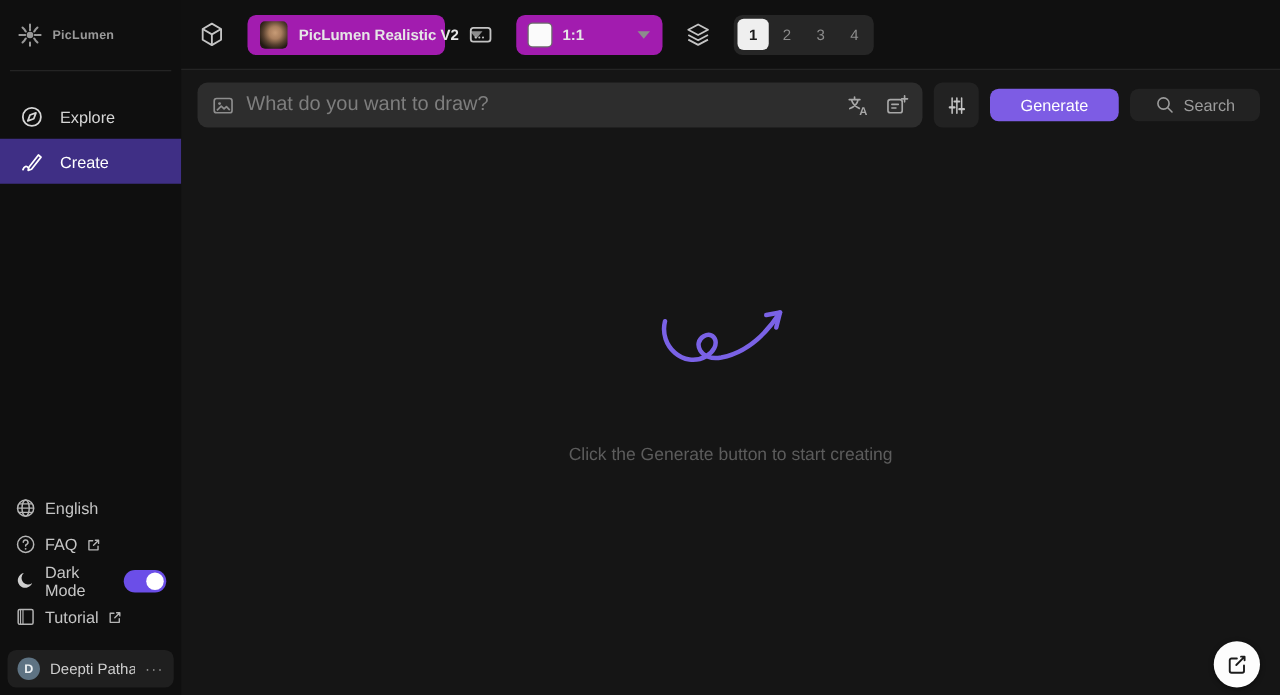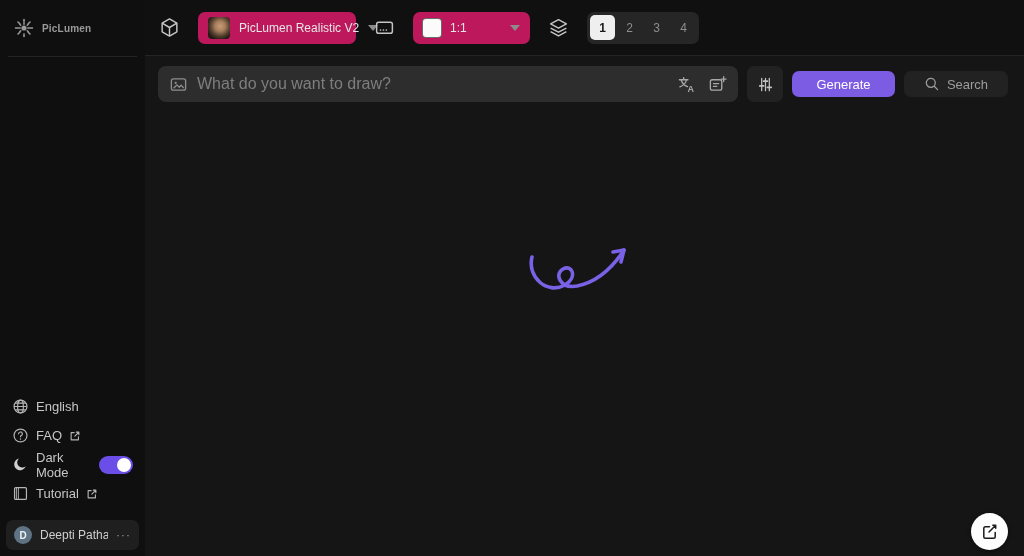--- a/index.html
+++ b/index.html
@@ -53,22 +53,22 @@
   .user-menu { font-size:12px; color:#9a9a9a; letter-spacing:1px; }
 
   
   .main { flex:1; display:flex; flex-direction:column; background:#151515; }
   .topbar {
     height:56px; background:#101010; display:flex; align-items:center;
     gap:18px; padding:0 14px; border-bottom:1px solid #242424;
   }
   .icon-btn { display:flex; align-items:center; justify-content:center; cursor:pointer; }
   .dropdown {
-    height:32px; background:#be185d; border-radius:7px; display:flex; align-items:center;
-    gap:9px; padding:0 10px; cursor:pointer;
+    height:32px; background:#a21caf; border-radius:7px; display:flex; align-items:center;
+    gap:9px; padding:0 10px; cursor:pointer;font-weight:bold;
   }
   .dropdown.model { width:158px; }
   .dropdown.ratio { width:117px; }
   .model-thumb {
     width:22px; height:22px; border-radius:4px; flex-shrink:0;
     background:radial-gradient(circle at 55% 42%, #c79b76 0%, #a97f5e 28%, #57402f 55%, #221a13 78%);
   }
   .dd-label { font-size:12px; color:#e6e6e6; flex:1; white-space:nowrap; }
   .caret { width:0; height:0; border-left:5px solid transparent; border-right:5px solid transparent; border-top:6px solid #8c8c8c; flex-shrink:0; }
   .ratio-swatch {
@@ -129,20 +129,40 @@
       <span class="icon-btn">
         <svg width="20" height="20" viewBox="0 0 20 20" fill="none" stroke="#9a9a9a" stroke-width="1.6" stroke-linecap="round">
           <circle cx="10" cy="10" r="2.6" fill="#9a9a9a" stroke="none"></circle>
           <path d="M10 1.5 V4 M10 16 V18.5 M1.5 10 H4 M16 10 H18.5 M4 4 L5.8 5.8 M14.2 14.2 L16 16 M16 4 L14.2 5.8 M5.8 14.2 L4 16 M10 6.2 L10 5 M13.3 7.2 l.9 -.9 M13.8 10 h1.2 M13.3 12.8 l.9 .9 M6.7 7.2 l-.9 -.9 M6.2 10 H5 M6.7 12.8 l-.9 .9"></path>
         </svg>
       </span>
       <span class="brand">PicLumen</span>
     </div>
     <div class="side-div"></div>
 
+    <nav class="nav">
+      <div class="nav-item">
+        <span class="icon-btn">
+          <svg width="19" height="19" viewBox="0 0 20 20" fill="none" stroke="#d6d6d6" stroke-width="1.5">
+            <circle cx="10" cy="10" r="7.6"></circle>
+            <path d="M13.4 6.6 L11.6 11.6 L6.6 13.4 L8.4 8.4 Z" stroke-linejoin="round"></path>
+          </svg>
+        </span>
+        <span>Explore</span>
+      </div>
+      <div class="nav-item active">
+        <span class="icon-btn">
+          <svg width="19" height="19" viewBox="0 0 20 20" fill="none" stroke="#fff" stroke-width="1.5" stroke-linecap="round" stroke-linejoin="round">
+            <path d="M2.5 16.5 c1 -3 3 -3.3 4.4 -1.6"></path>
+            <path d="M7.5 14.5 L15.5 4.2 l2.2 1.8 L9.7 16.2 l-2.8 .9 Z"></path>
+          </svg>
+        </span>
+        <span>Create</span>
+      </div>
+    </nav>
 
     <div class="spacer"></div>
 
     <div class="foot">
       <div class="foot-item">
         <span class="icon-btn">
           <svg width="17" height="17" viewBox="0 0 20 20" fill="none" stroke="#b5b5b5" stroke-width="1.4">
             <circle cx="10" cy="10" r="7.6"></circle>
             <ellipse cx="10" cy="10" rx="3.4" ry="7.6"></ellipse>
             <path d="M2.6 10 h14.8 M3.7 6 h12.6 M3.7 14 h12.6"></path>
@@ -291,20 +311,21 @@
         </svg>
         <span>Search</span>
       </button>
     </div>
 
     <div class="canvas">
       <svg class="doodle" width="120" height="70" viewBox="0 0 120 70" fill="none" stroke="#7a62e6" stroke-width="3.6" stroke-linecap="round" stroke-linejoin="round">
         <path d="M7 20 C 2 40, 22 58, 40 48 C 53 40, 47 27, 38 32 C 29 37, 35 52, 52 49 C 72 45, 88 30, 99 13"></path>
         <path d="M88 15 L 99 13 L 96 25"></path>
       </svg>
+      <div class="hint">Click the Generate button to start creating</div>
     </div>
   </div>
 
   <button class="fab">
     <svg width="19" height="19" viewBox="0 0 20 20" fill="none" stroke="#1c1c1c" stroke-width="1.6" stroke-linecap="round" stroke-linejoin="round">
       <path d="M16 11 v4.5 a1.5 1.5 0 0 1 -1.5 1.5 h-9 A1.5 1.5 0 0 1 4 15.5 v-9 A1.5 1.5 0 0 1 5.5 5 H10"></path>
       <path d="M9.5 10.5 L16.5 3.5 M16.5 3.5 h-3 M16.5 3.5 v3"></path>
     </svg>
   </button>
 

